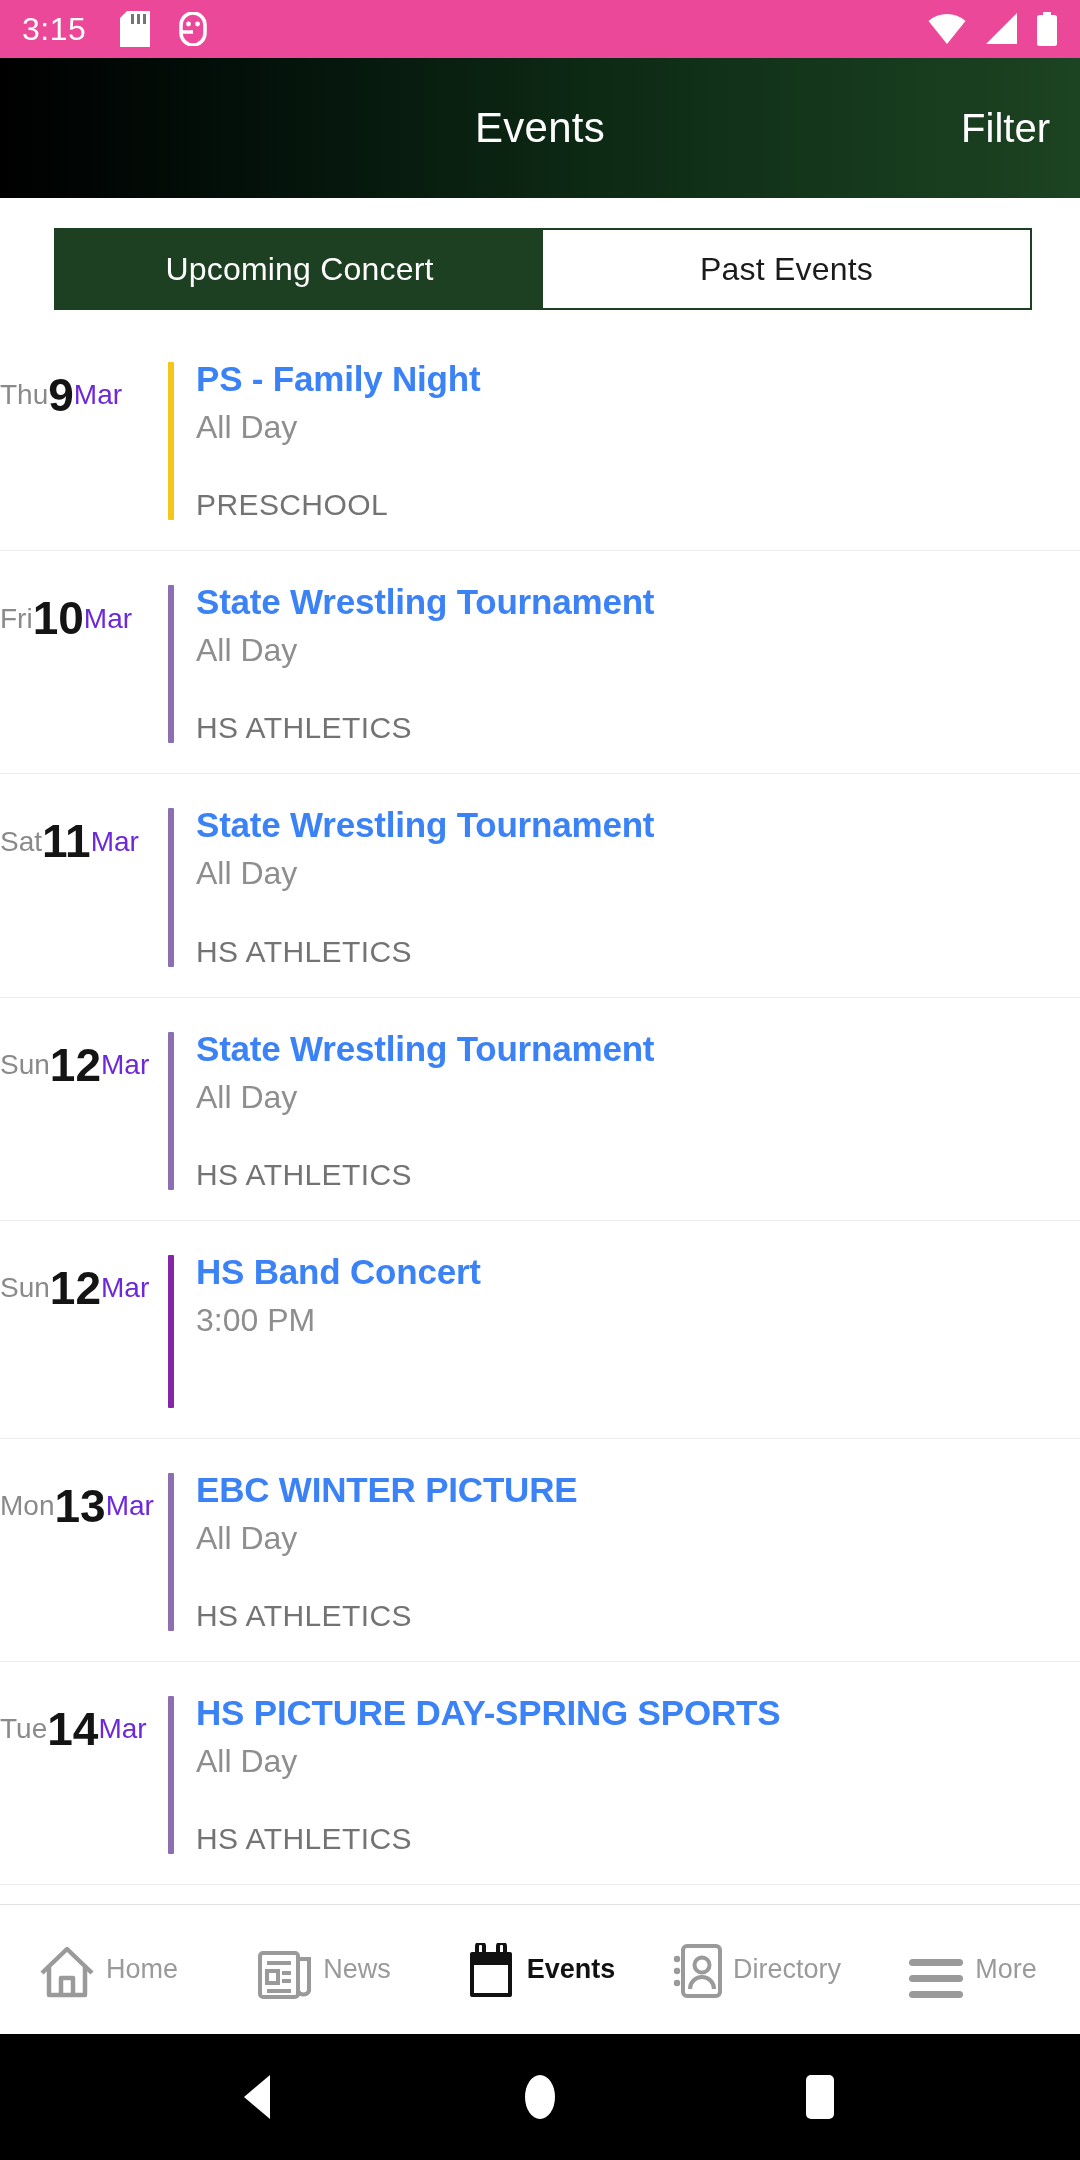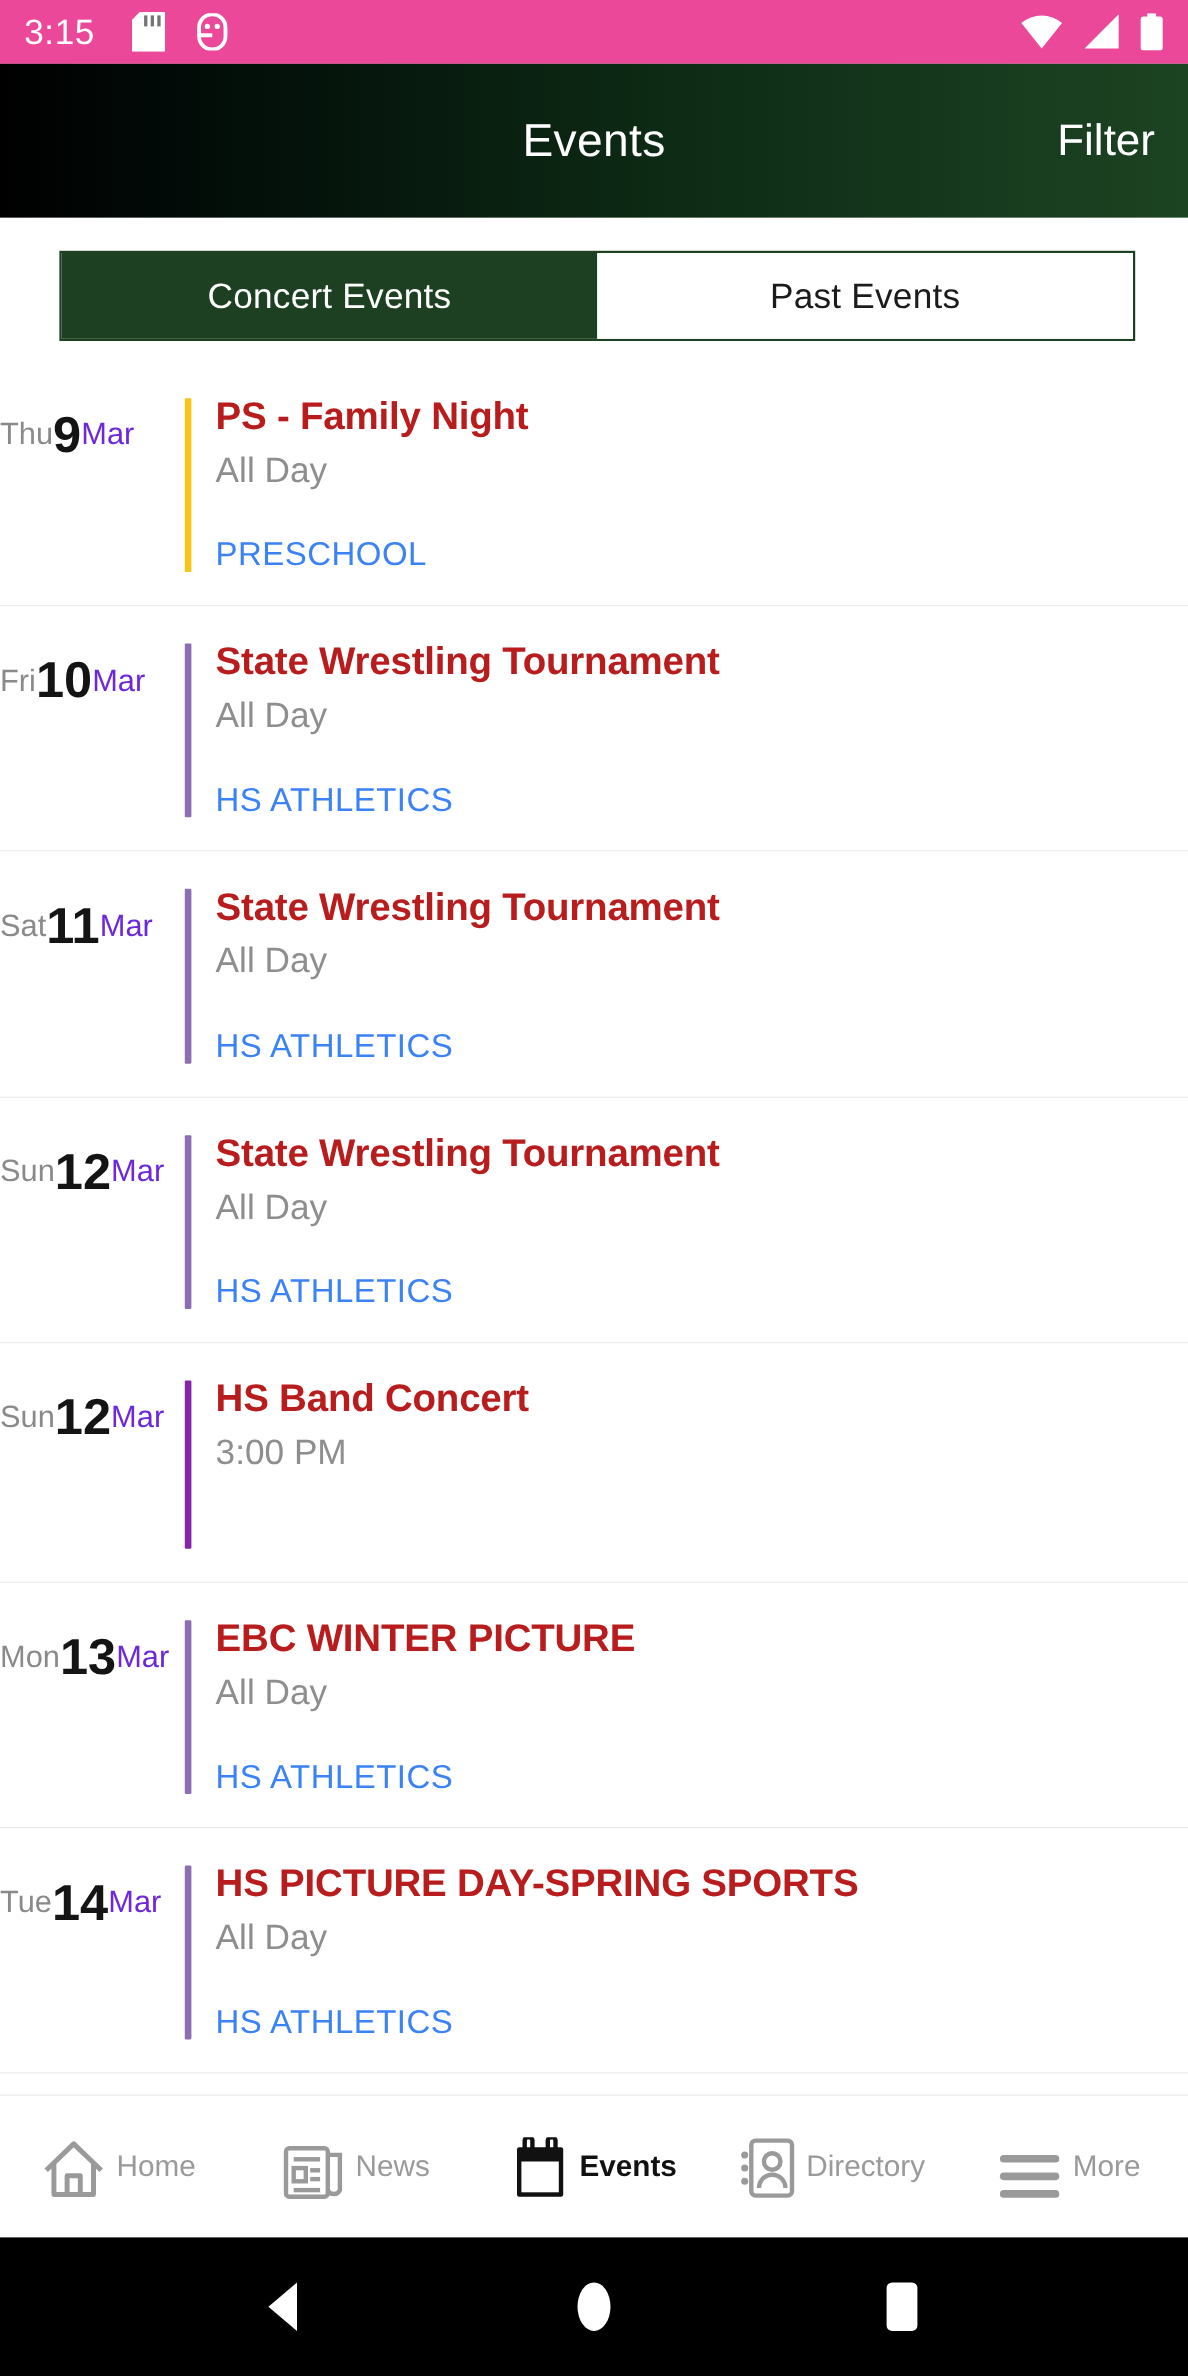--- a/index.html
+++ b/index.html
@@ -62,23 +62,23 @@
   }
   .event-date {
     flex:0 0 168px; text-align:center; padding-top:4px;
     display:flex; flex-direction:row; align-items:center;
   }
   .d-dow { font-size:28px; color:#8a8a8a; line-height:1.35; }
   .d-num { font-size:46px; color:#141414; font-weight:700; line-height:1.45; }
   .d-mon { font-size:28px; color:#6d28d9; line-height:1.35; }
   .event-bar { flex:0 0 6px; width:6px; align-self:stretch; margin:4px 0 4px 0; border-radius:1px; }
   .event-body { flex:1 1 auto; padding-left:22px; padding-right:20px; }
-  .e-title { font-size:35px; font-weight:700; color:#b91c1c; line-height:1.2; letter-spacing:-0.2px; }
+  .e-title { font-size:35px; font-weight:700; color:#3b82f6; line-height:1.2; letter-spacing:-0.2px; }
   .e-time { font-size:32px; color:#8e8e8e; line-height:1.35; margin-top:6px; }
-  .e-cat  { font-size:30px; color:#3b82f6; line-height:1.3; margin-top:36px; letter-spacing:0.4px; }
+  .e-cat  { font-size:30px; color:#737373; line-height:1.3; margin-top:36px; letter-spacing:0.4px; }
 
   
   .bottombar {
     flex:0 0 130px; height:130px; background:#ffffff;
     border-top:1px solid #e2e2e2;
     display:flex; align-items:stretch;
   }
   .bnav {
     flex:1 1 20%; display:flex; flex-direction:row;
     align-items:center; justify-content:center; gap:10px;
@@ -142,21 +142,21 @@
   </div>
 
   <div class="appbar">
     <div class="appbar-title">Events</div>
     <div class="appbar-action">Filter</div>
   </div>
 
   <div class="content">
 
     <div class="tabs">
-      <div class="tab active">Concert Events</div>
+      <div class="tab active">Upcoming Concert</div>
       <div class="tab inactive">Past Events</div>
     </div>
 
     <div class="event-list" id="event-list">
         <div class="event-row">
           <div class="event-date">
             <div class="d-dow">Thu</div>
             <div class="d-num">9</div>
             <div class="d-mon">Mar</div>
           </div>

